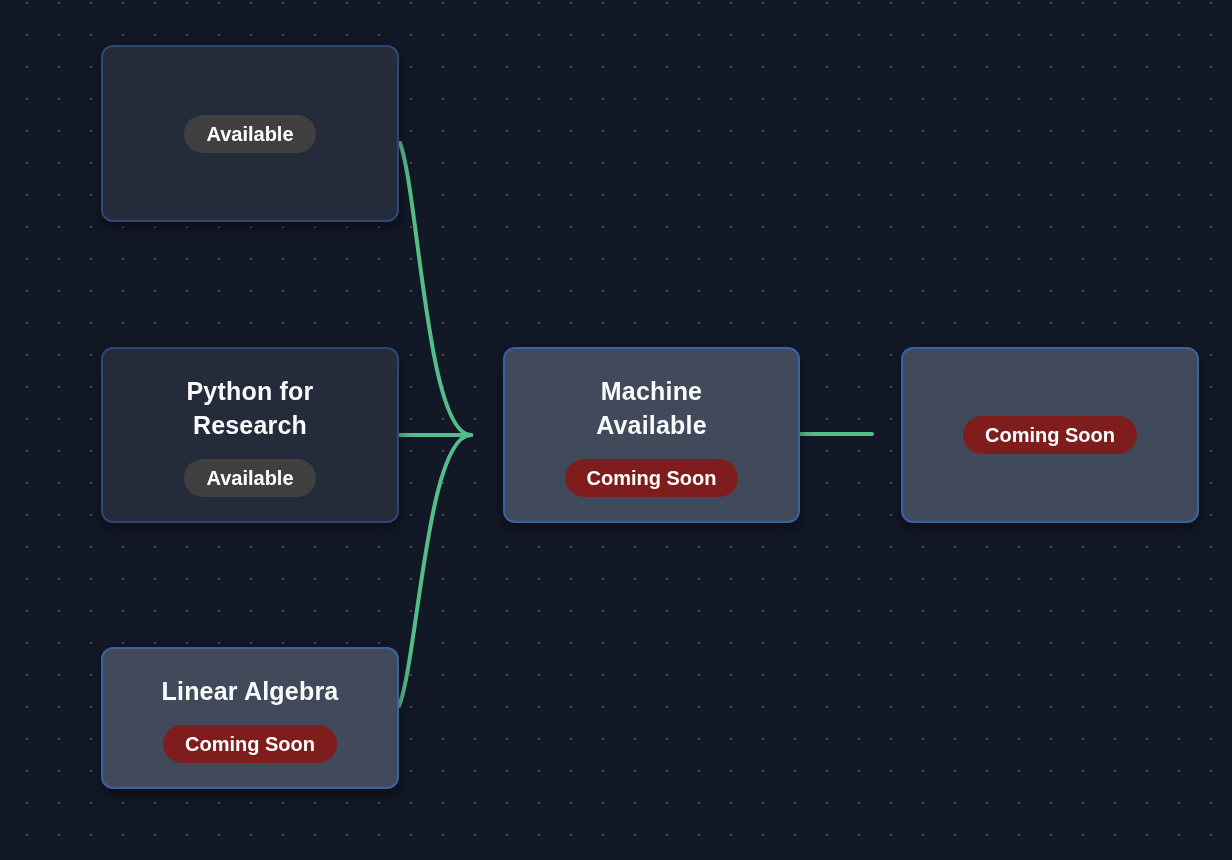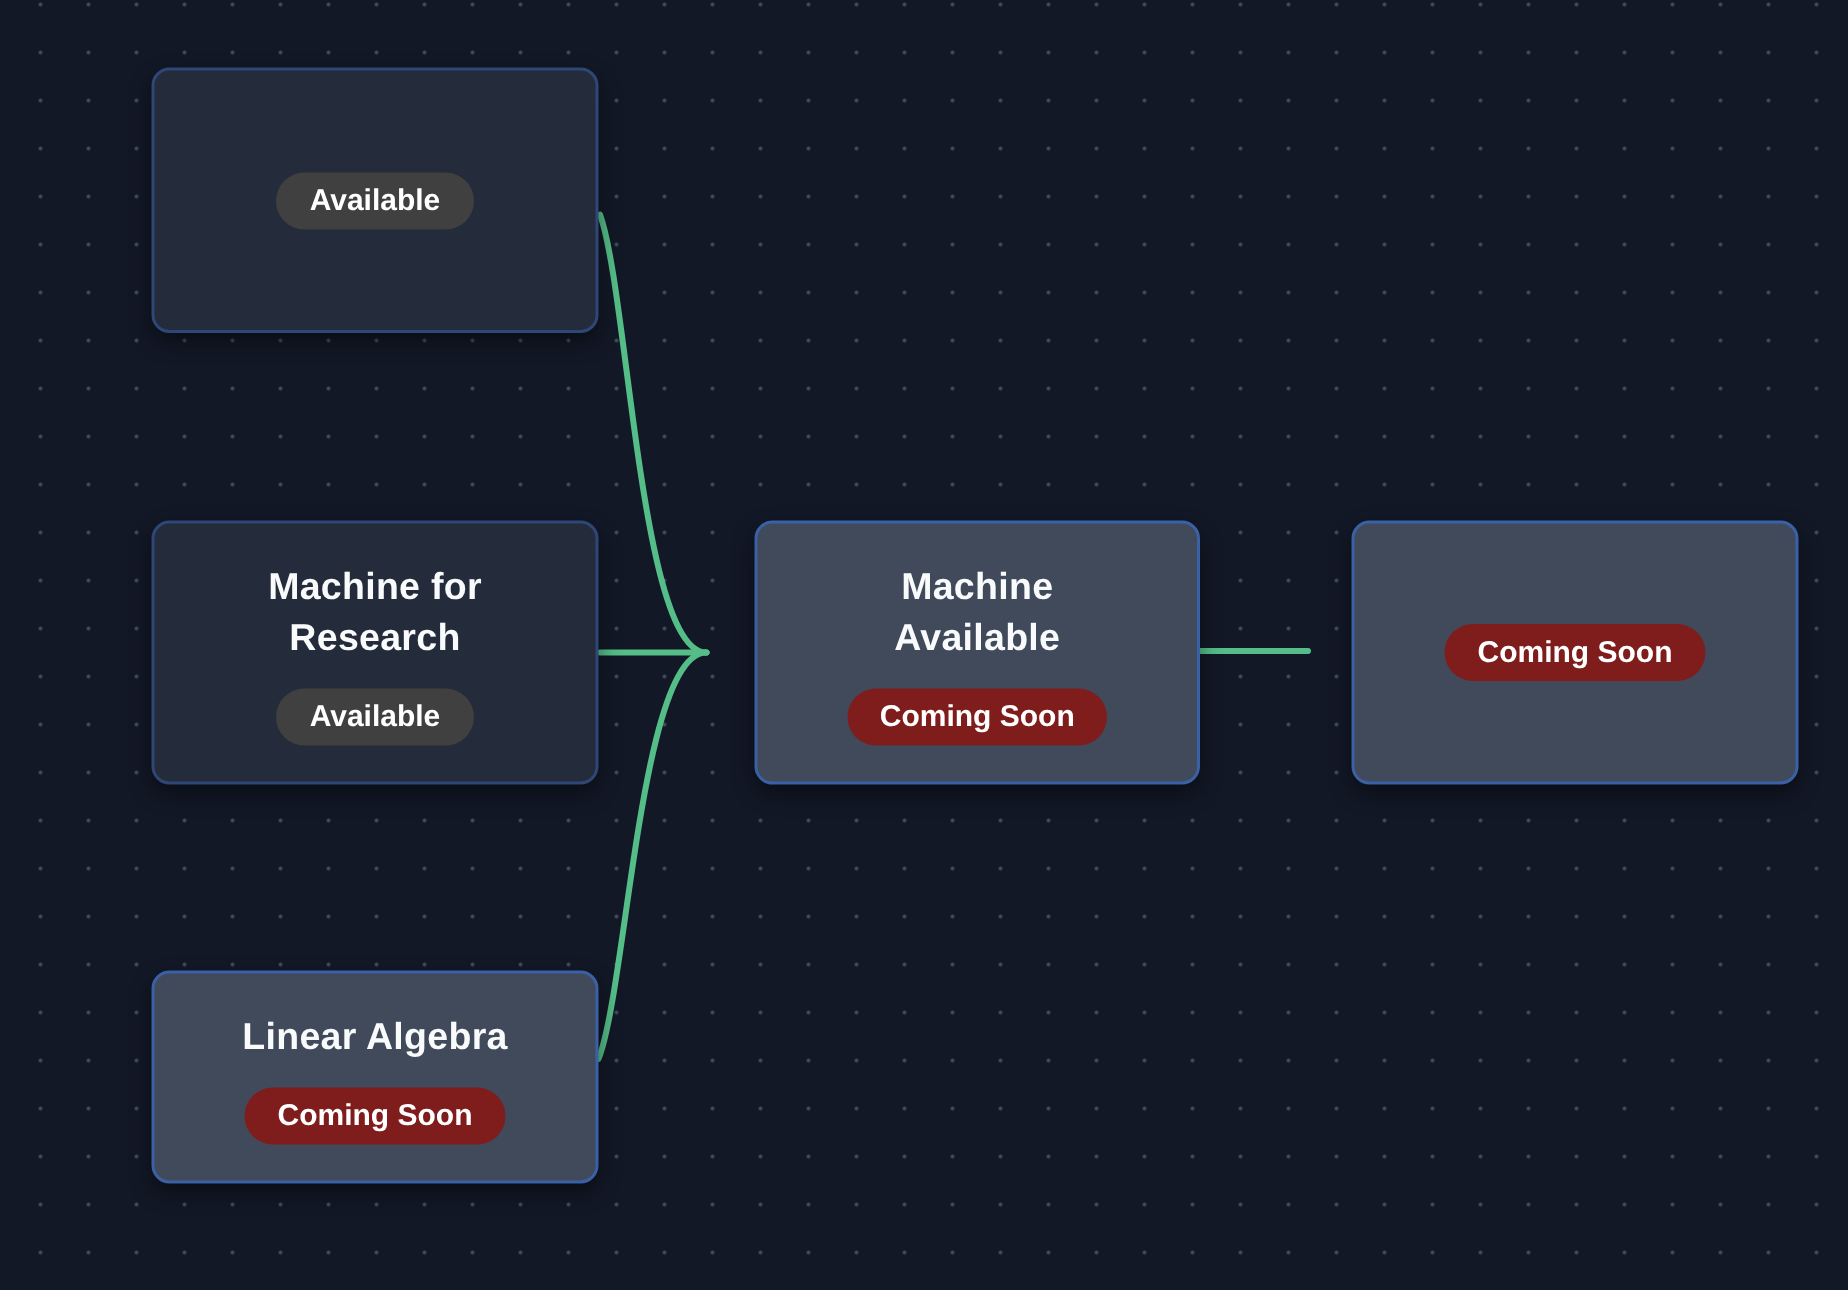--- a/index.html
+++ b/index.html
@@ -87,21 +87,21 @@
     <path class="edge" d="M 400 435 L 471 435"></path>
     <path class="edge" d="M 399 706 C 418 658, 427 435, 471 435"></path>
     <path class="edge" d="M 800 434 L 872 434"></path>
   </svg>
 
   <div class="node available" id="node-statistics">
     <div class="badge available">Available</div>
   </div>
 
   <div class="node available" id="node-python">
-    <div class="node-title">Machine for
+    <div class="node-title">Python for
 Research</div>
     <div class="badge available">Available</div>
   </div>
 
   <div class="node coming-soon" id="node-linear-algebra">
     <div class="node-title">Linear Algebra</div>
     <div class="badge coming-soon">Coming Soon</div>
   </div>
 
   <div class="node coming-soon" id="node-machine-learning">

